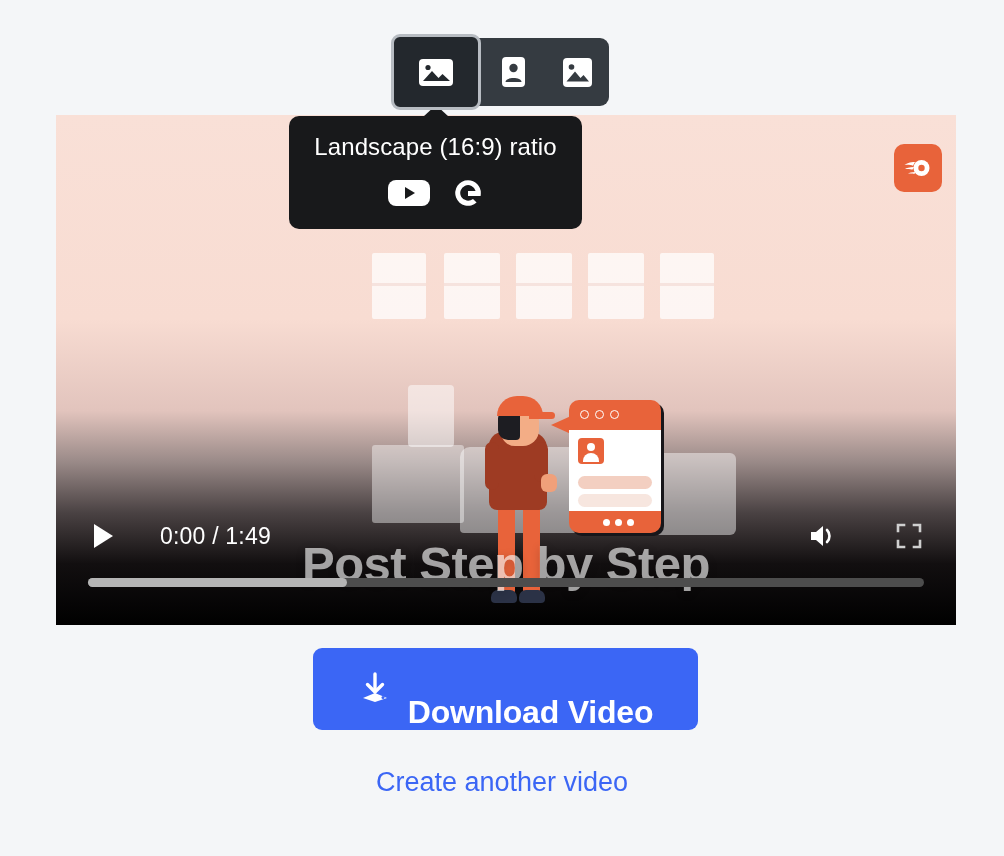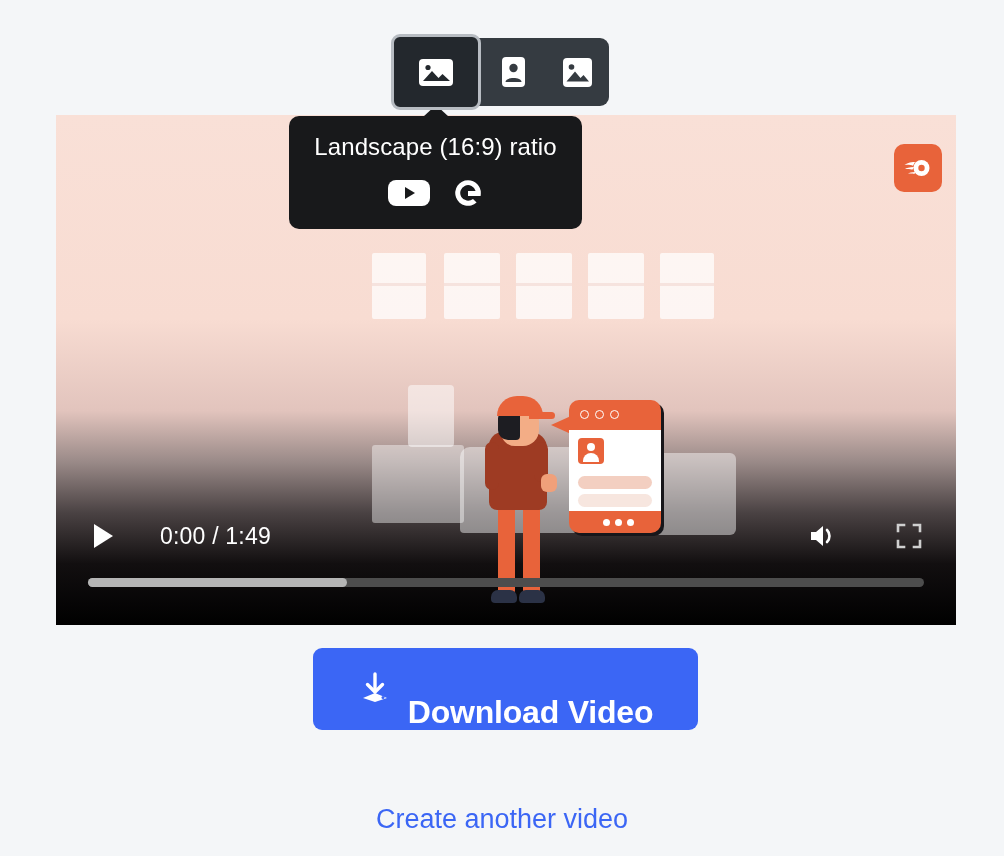--- a/index.html
+++ b/index.html
@@ -291,21 +291,21 @@
   }
   .download-label {
     font-size: 32px;
     font-weight: bold;
     letter-spacing: -.2px;
     margin-top: 47px;
   }
 
   .create-link {
     position: absolute;
-    left: 0; right: 0; top: 804px;
+    left: 0; right: 0; top: 767px;
     text-align: center;
     color: #3b66f5;
     font-size: 27px;
     text-decoration: none;
     cursor: pointer;
   }
 </style>
 </head>
 <body>
 
@@ -408,20 +408,21 @@
         <div class="phone-line" style="left:9px;  top:64px; width:74px; height:13px; border-radius:7px; background:#f7e6df;"></div>
       </div>
       <div class="phone-foot">
           <i></i>
           <i></i>
           <i></i>
         </div>
     </div>
 
     <div class="v-title">
+      <div class="l2">Post Step by Step</div>
     </div>
 
     <div class="badge">
       <svg width="30" height="30" viewBox="0 0 30 30">
         <circle cx="18.5" cy="15" r="8" fill="#ffffff"></circle>
         <circle cx="18.5" cy="15" r="3.2" fill="#e8633a"></circle>
         <path d="M12 9 C7 9 3 10.6 1.5 12 C5 11.6 8 12 10 12.8 Z" fill="#ffffff"></path>
         <path d="M11 14 C6.5 14 3.2 15 2 16 C5 15.8 8 16 9.6 16.6 Z" fill="#ffffff"></path>
         <path d="M12.4 19 C8.8 19 6 19.8 5 20.6 C7.6 20.4 10 20.6 11.4 21 Z" fill="#ffffff"></path>
       </svg>

